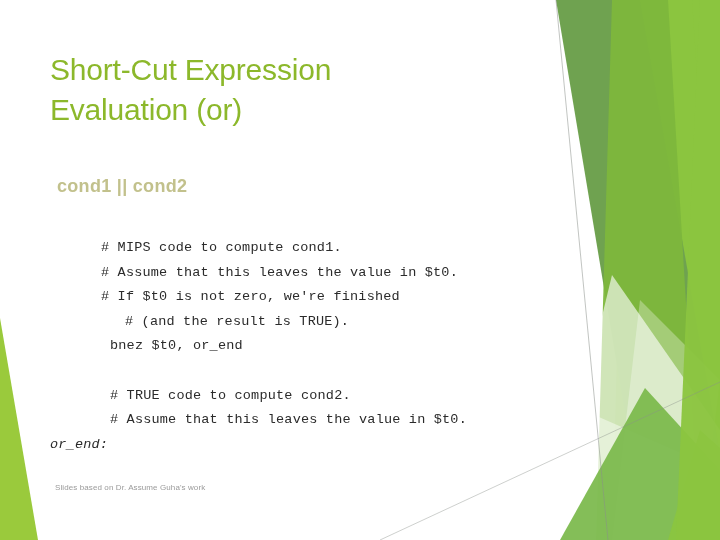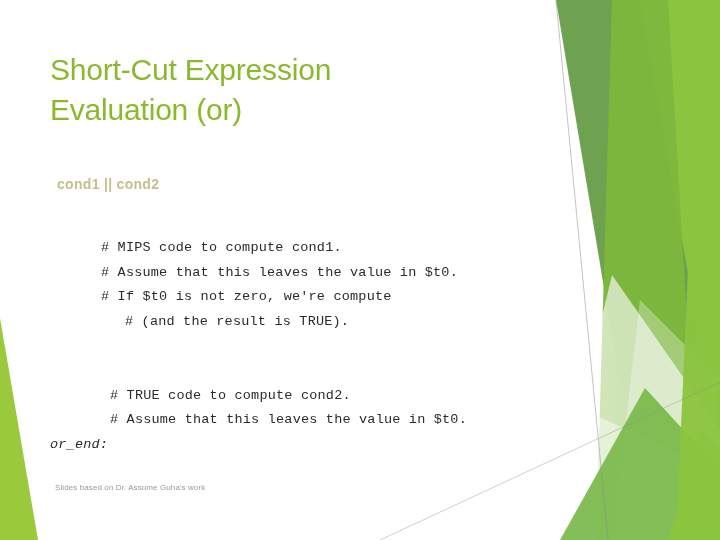--- a/index.html
+++ b/index.html
@@ -37,21 +37,21 @@
     color: #8CB82B;
     letter-spacing: -0.2px;
     white-space: pre-line;
   }
 
   
   .subtitle {
     position: absolute;
     left: 57px;
     top: 176px;
-    font-size: 14px;
+    font-size: 18px;
     font-weight: 700;
     color: #C2C18C;
     letter-spacing: 0.3px;
   }
 
   
   .code-line {
     position: absolute;
     font-family: "Liberation Mono", "DejaVu Sans Mono", monospace;
     font-size: 13.5px;
@@ -99,22 +99,23 @@
     <line x1="380" y1="540" x2="720" y2="382" stroke="#8a8f8a" stroke-width="0.7" opacity="0.6"></line>
   </svg>
 
   <div class="title">Short-Cut Expression
 Evaluation (or)</div>
 
   <div class="subtitle">cond1 || cond2</div>
 
   <div class="code-line" style="left:101px; top:240px;"># MIPS code to compute cond1.</div>
   <div class="code-line" style="left:101px; top:265px;"># Assume that this leaves the value in $t0.</div>
-  <div class="code-line" style="left:101px; top:289px;"># If $t0 is not zero, we're compute</div>
+  <div class="code-line" style="left:101px; top:289px;"># If $t0 is not zero, we're finished</div>
   <div class="code-line" style="left:101px; top:314px;margin-left:24px;"># (and the result is TRUE).</div>
+  <div class="code-line" style="left:110px; top:338px;">bnez $t0, or_end</div>
 
   <div class="code-line" style="left:110px; top:388px;"># TRUE code to compute cond2.</div>
   <div class="code-line" style="left:110px; top:412px;"># Assume that this leaves the value in $t0.</div>
 
   <div class="code-line" style="left:50px; top:437px;font-style:italic;">or_end:</div>
 
   <div class="footer">Slides based on Dr. Assume Guha's work</div>
 
 </div>
 

